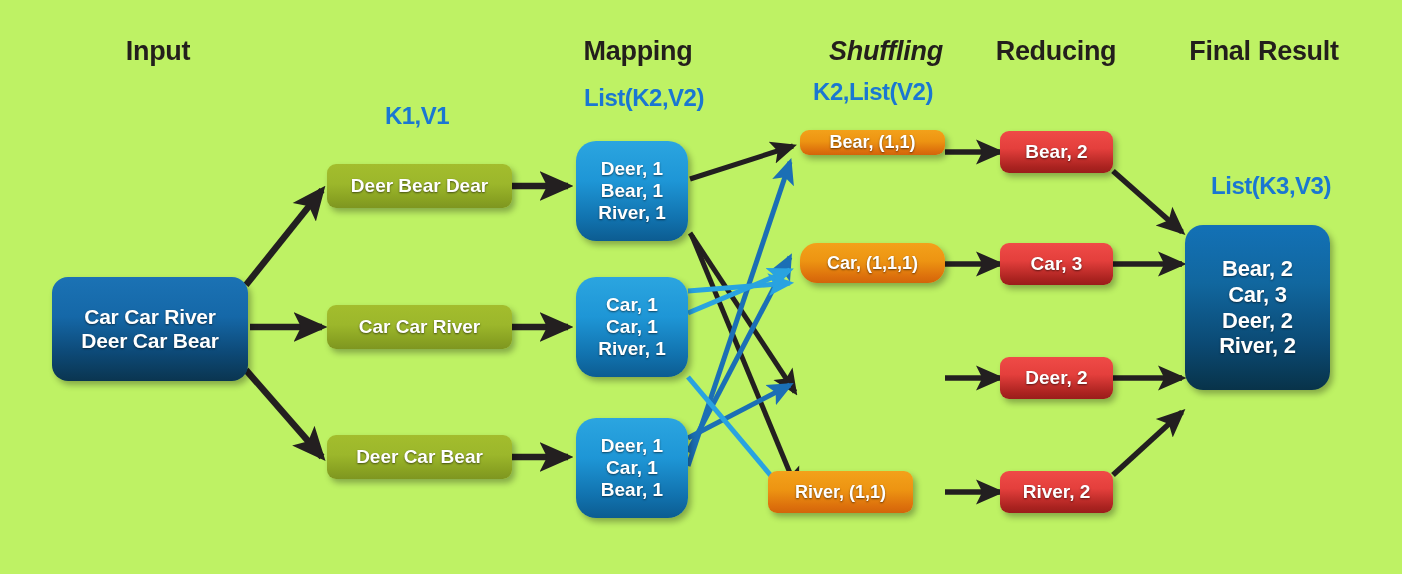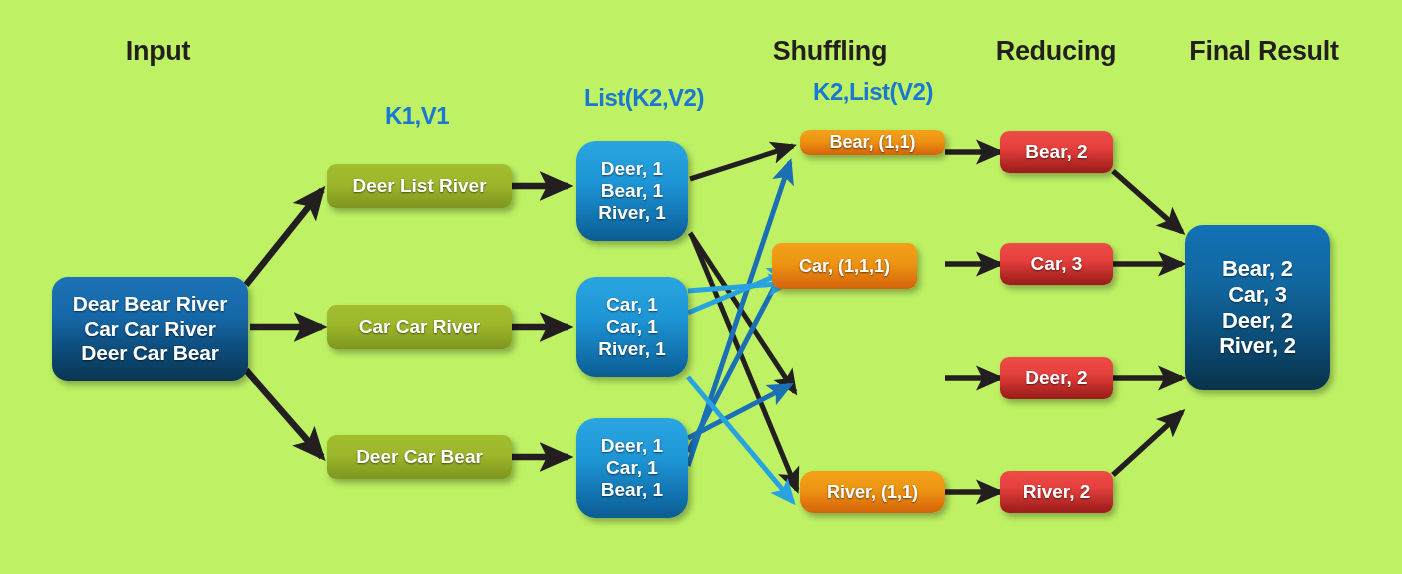--- a/index.html
+++ b/index.html
@@ -161,36 +161,37 @@
 
     <g stroke="#231f20" stroke-width="5.5" fill="none" marker-end="url(#ahBlack)">
       <path d="M 1113 171 L 1182 232"></path>
       <path d="M 1113 264 L 1182 264"></path>
       <path d="M 1113 378 L 1182 378"></path>
       <path d="M 1113 475 L 1182 412"></path>
     </g>
   </svg>
 
   <div class="col-head" style="left:48px;  top:36px; width:220px;">Input</div>
-  <div class="col-head" style="left:720px; top:36px; width:220px;">Shuffling</div>
+  <div class="col-head" style="left:528px; top:36px; width:220px;">Mapping</div>
+  <div class="col-head" style="left:776px; top:36px; width:220px;font-style:italic;">Shuffling</div>
   <div class="col-head" style="left:946px; top:36px; width:220px;">Reducing</div>
   <div class="col-head" style="left:1134px; top:36px; width:260px;">Final Result</div>
 
   <div class="kv-label" style="left:322px; top:102px; width:190px;">K1,V1</div>
   <div class="kv-label" style="left:537px; top:84px; width:214px;">List(K2,V2)</div>
   <div class="kv-label" style="left:770px; top:78px; width:206px;">K2,List(V2)</div>
+  <div class="kv-label" style="left:1168px; top:172px; width:206px;">List(K3,V3)</div>
 
   <div class="node input" style="left:52px; top:277px; width:196px; height:104px;">
-    <span class="ln">Dear Bear River</span>
     <span class="ln">Car Car River</span>
     <span class="ln">Deer Car Bear</span>
   </div>
 
   <div class="node split" style="left:327px; top:164px; width:185px; height:44px;">
-    <span class="ln">Deer List River</span>
+    <span class="ln">Deer Bear Dear</span>
   </div>
   <div class="node split" style="left:327px; top:305px; width:185px; height:44px;">
     <span class="ln">Car Car River</span>
   </div>
   <div class="node split" style="left:327px; top:435px; width:185px; height:44px;">
     <span class="ln">Deer Car Bear</span>
   </div>
 
   <div class="node map" style="left:576px; top:141px; width:112px; height:100px;">
     <span class="ln">Deer, 1</span>
@@ -204,24 +205,24 @@
   </div>
   <div class="node map" style="left:576px; top:418px; width:112px; height:100px;">
     <span class="ln">Deer, 1</span>
     <span class="ln">Car, 1</span>
     <span class="ln">Bear, 1</span>
   </div>
 
   <div class="node shuffle" style="left:800px; top:130px; width:145px; height:25px;">
     <span class="ln">Bear, (1,1)</span>
   </div>
-  <div class="node shuffle" style="left:772px; top:243px; width:145px; height:46px;">
+  <div class="node shuffle" style="left:800px; top:243px; width:145px; height:40px;border-radius:17px;">
     <span class="ln">Car, (1,1,1)</span>
   </div>
-  <div class="node shuffle" style="left:800px; top:471px; width:145px; height:42px;border-radius:14px;">
+  <div class="node shuffle" style="left:768px; top:471px; width:145px; height:42px;">
     <span class="ln">River, (1,1)</span>
   </div>
 
   <div class="node reduce" style="left:1000px; top:131px; width:113px; height:42px;">
     <span class="ln">Bear, 2</span>
   </div>
   <div class="node reduce" style="left:1000px; top:243px; width:113px; height:42px;">
     <span class="ln">Car, 3</span>
   </div>
   <div class="node reduce" style="left:1000px; top:357px; width:113px; height:42px;">

